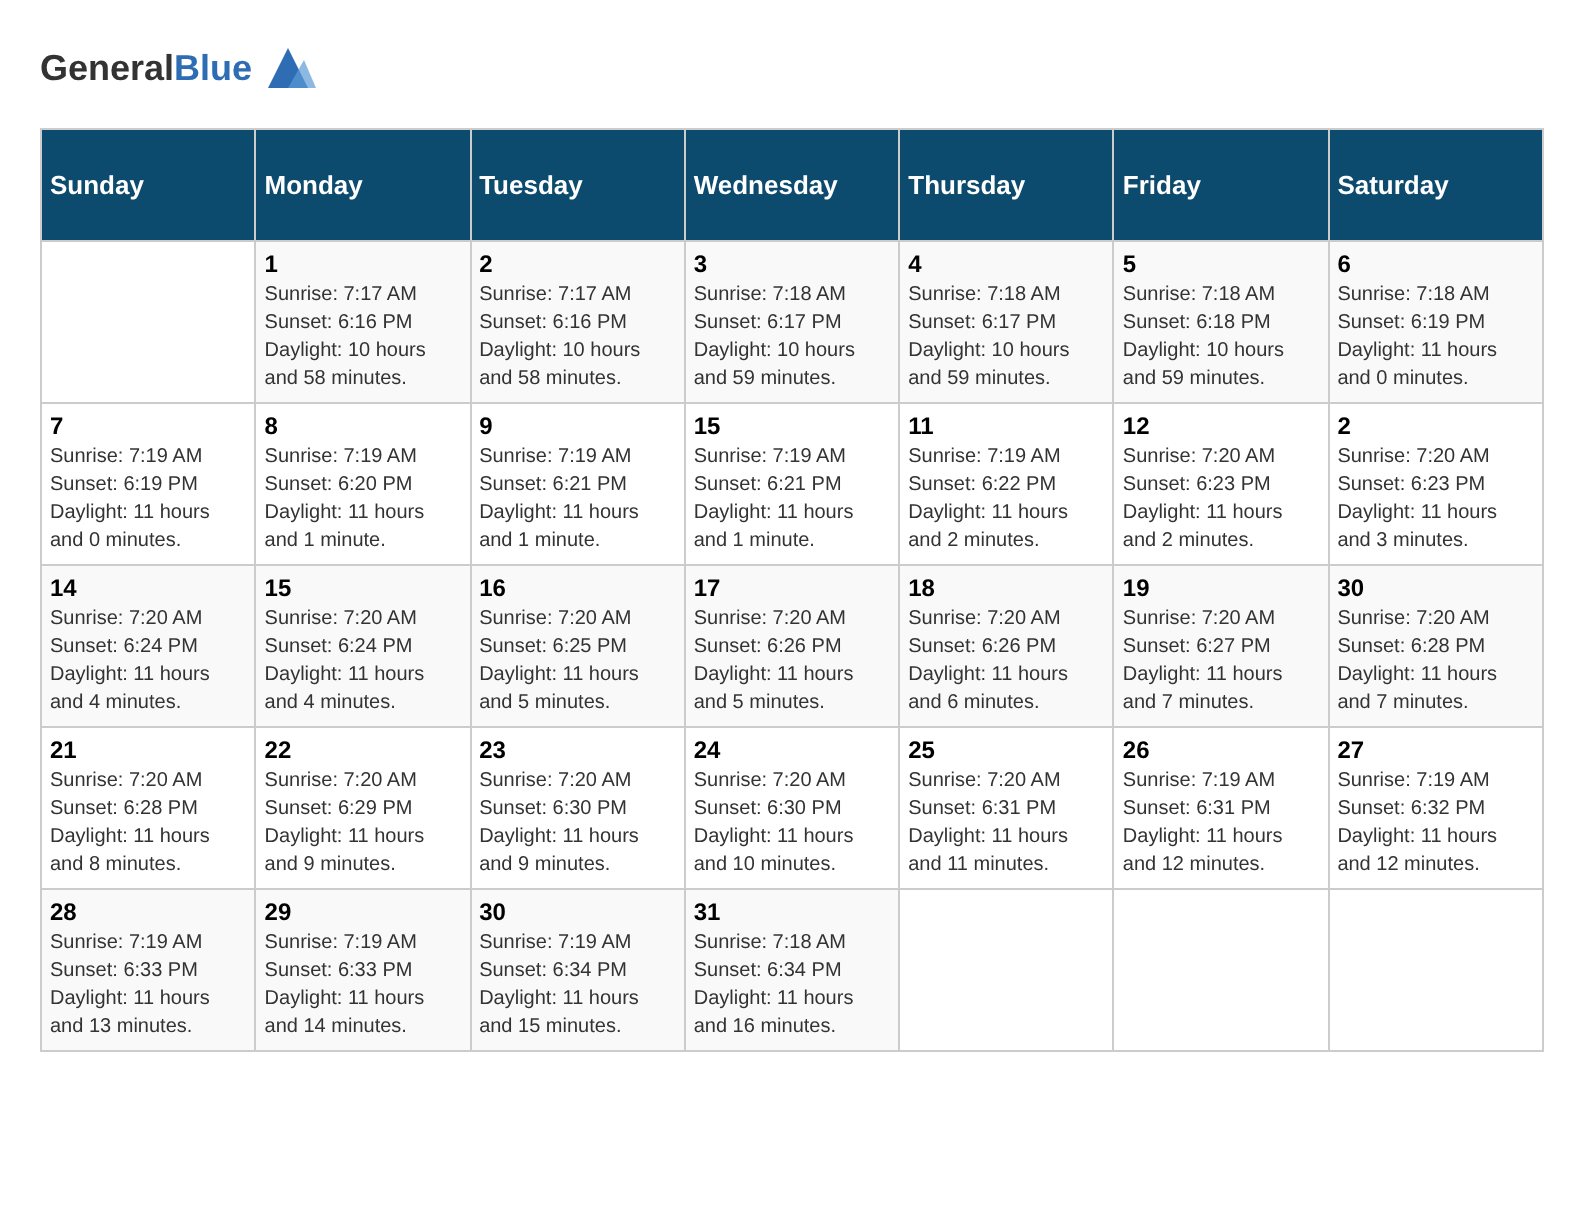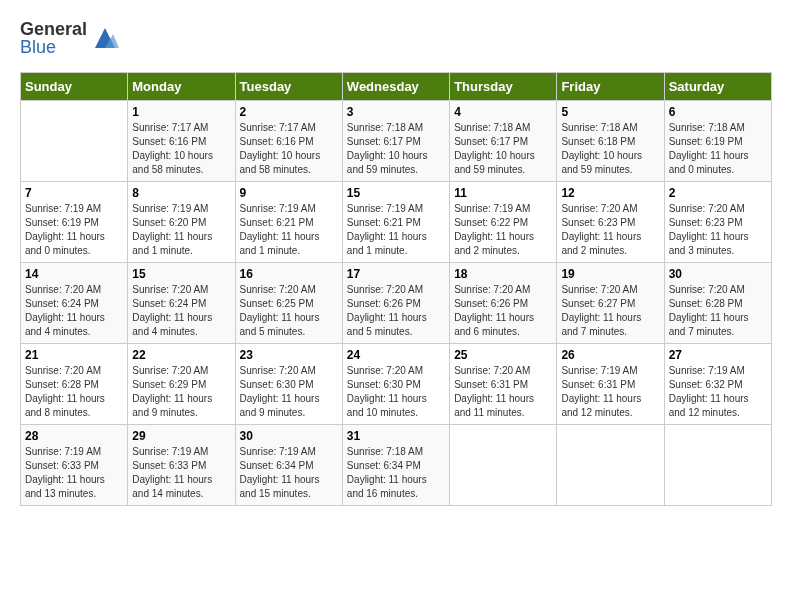--- a/index.html
+++ b/index.html
@@ -15,31 +15,31 @@
       justify-content: space-between;
       align-items: flex-start;
       margin-bottom: 16px;
     }
     .logo {
       display: flex;
       align-items: center;
     }
     .logo-text {
       display: flex;
-      flex-direction: column;
+      flex-direction: row;
       line-height: 1;
     }
     .logo-general {
       font-size: 18px;
       font-weight: bold;
       color: #333;
     }
     .logo-blue {
       font-size: 18px;
-      font-weight: normal;
+      font-weight: bold;
       color: #2e6db4;
     }
     .logo-icon {
       width: 28px;
       height: 28px;
       margin-left: 4px;
     }
     .title-block {
       text-align: right;
     }
@@ -51,23 +51,23 @@
     .location {
       font-size: 16px;
       color: #555;
     }
     table {
       width: 100%;
       border-collapse: collapse;
       font-size: 11px;
     }
     thead tr th {
-      background-color: #4d7c0f;
+      background-color: #0c4a6e;
       color: #fff;
-      padding: 6px 4px;
+      padding: 20px 4px;
       text-align: left;
       font-size: 13px;
       font-weight: bold;
       border: 1px solid #ccc;
     }
     tbody tr td {
       border: 1px solid #ccc;
       vertical-align: top;
       padding: 4px;
       width: 14.28%;

